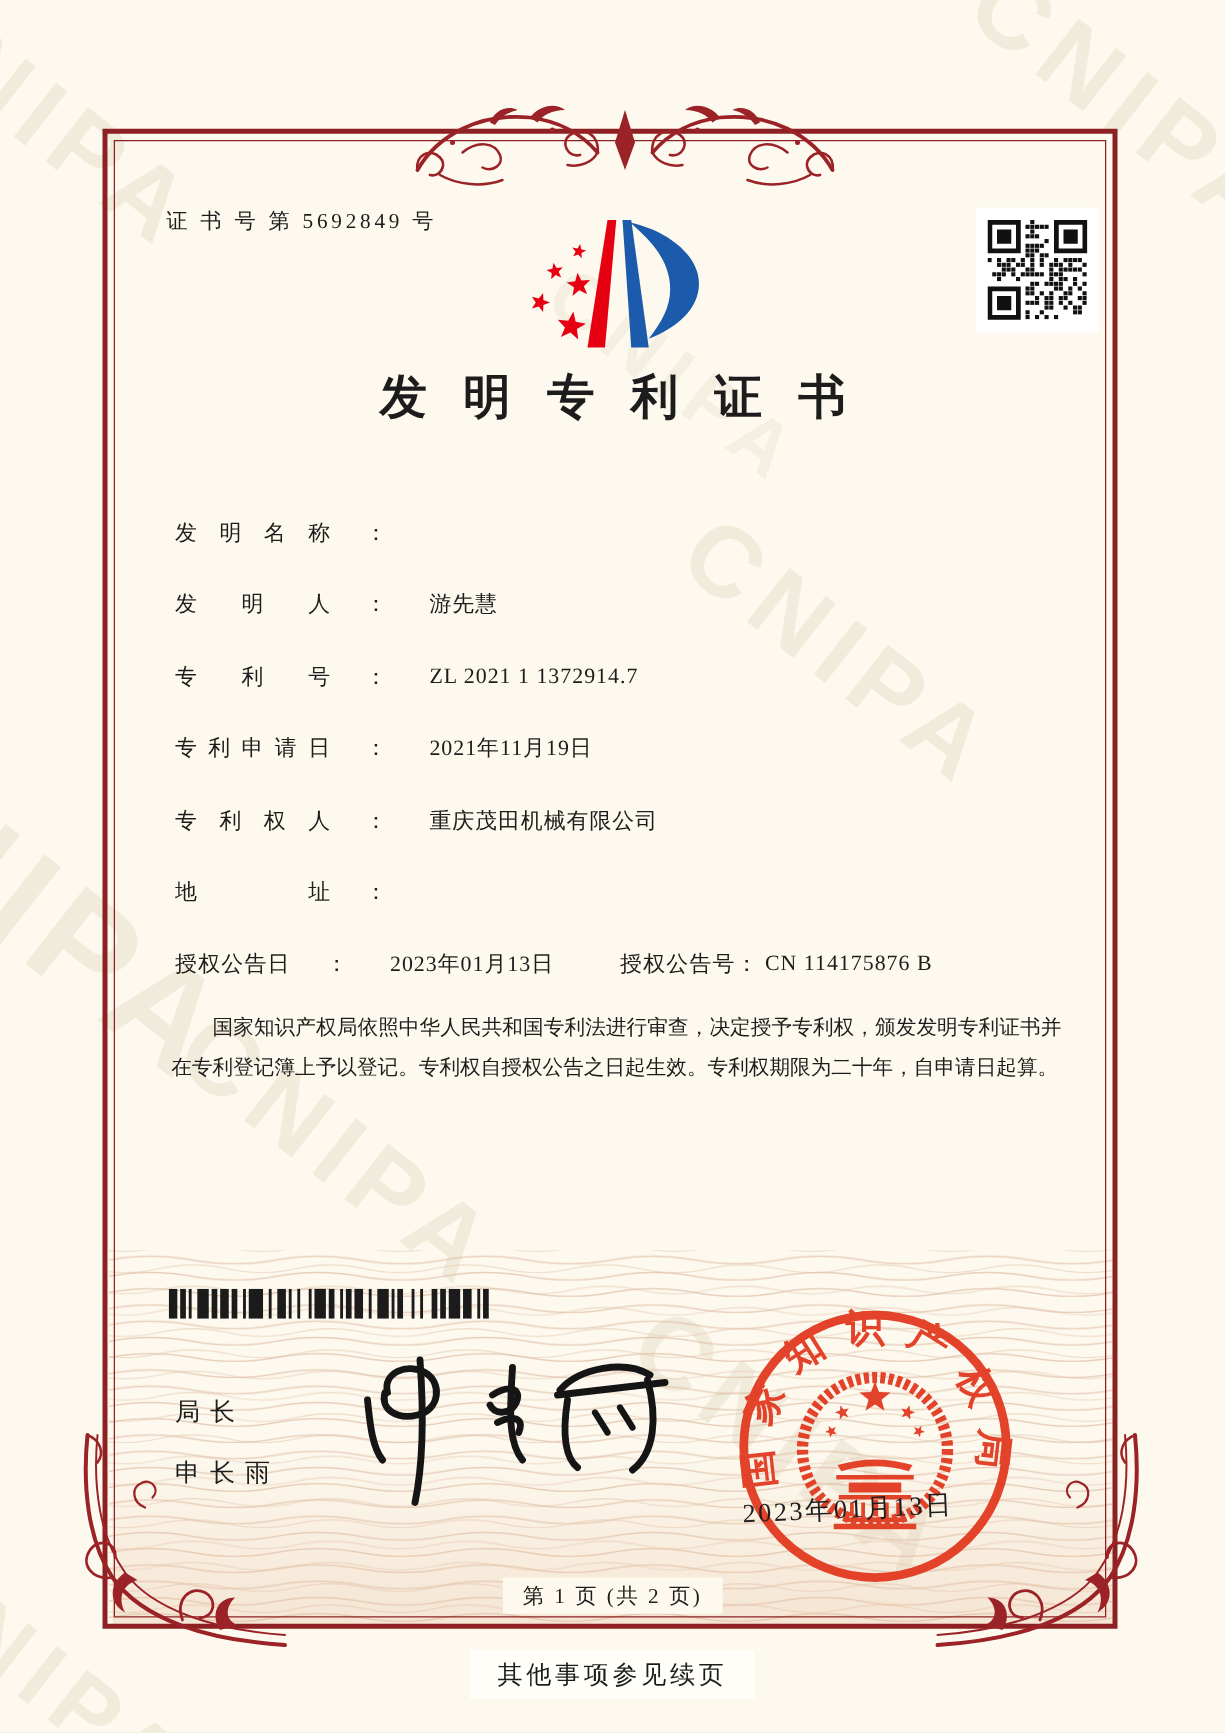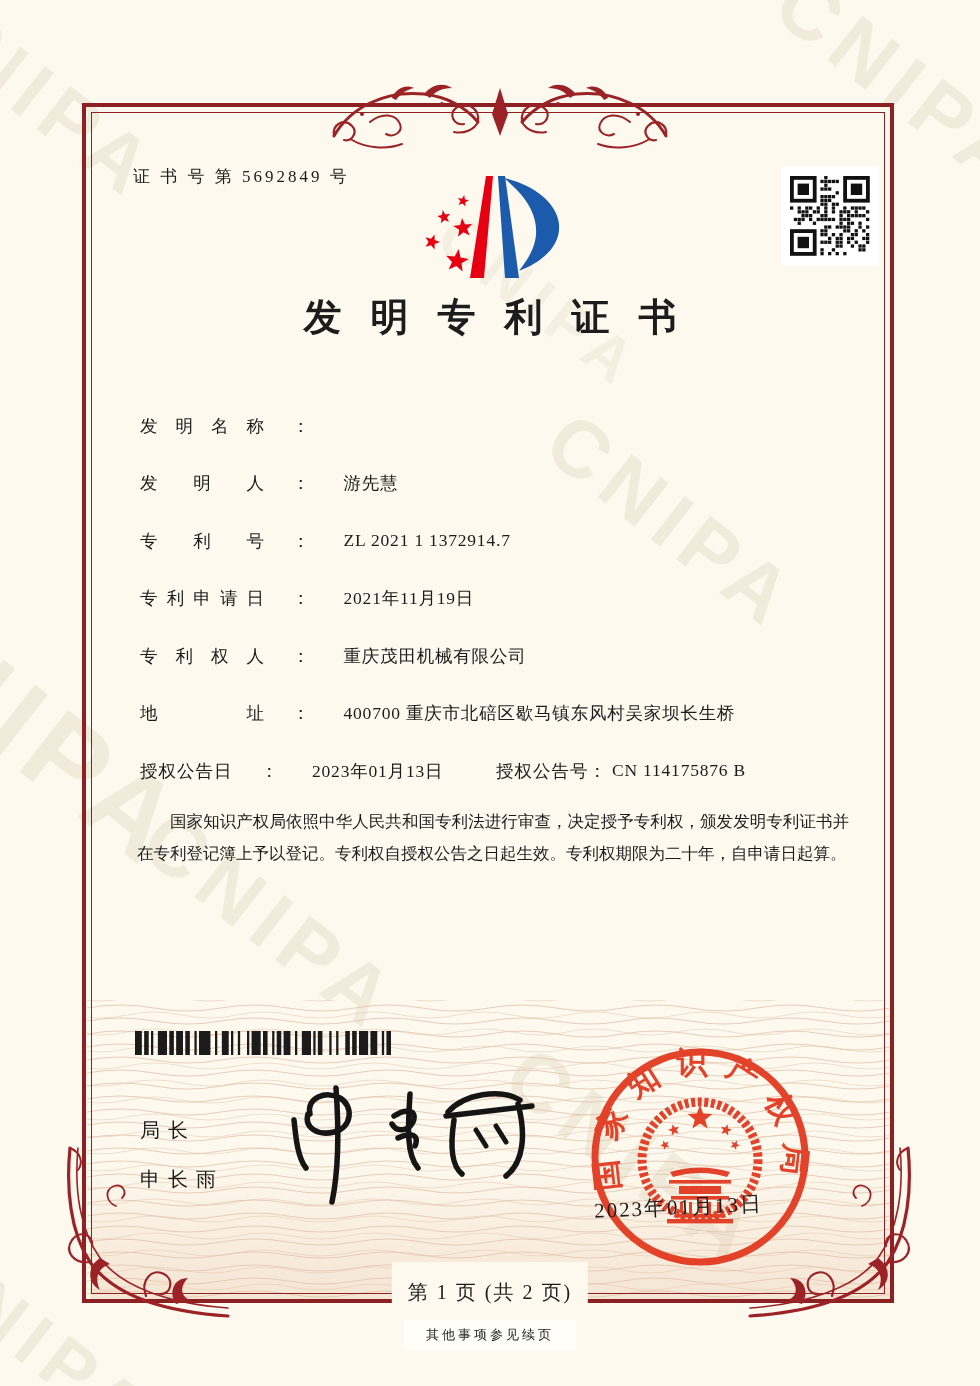--- a/index.html
+++ b/index.html
@@ -47,23 +47,23 @@
   .paras p{margin:0;text-indent:2em;}
   
   .barcode{position:absolute;left:135px;top:1031px;z-index:3;}
   .signer{position:absolute;left:140px;top:1106px;font-size:20px;letter-spacing:8px;
           line-height:49px;z-index:3;}
   .signature{position:absolute;left:248px;top:1076px;z-index:4;}
   .seal{position:absolute;left:583px;top:1040px;z-index:4;}
   .seal-date{position:absolute;left:594px;top:1192px;width:220px;font-size:21px;letter-spacing:2px;
              color:#1d1d1d;transform:rotate(-2.5deg);z-index:5;white-space:nowrap;}
   .page-indicator{position:absolute;left:50%;transform:translateX(-50%);top:1262px;
-                  background:#fdf9ee;padding:17px 16px;font-size:20px;letter-spacing:2px;z-index:3;}
+                  background:#fdf9ee;padding:3px 16px;font-size:17px;letter-spacing:2px;z-index:3;}
   .footer-note{position:absolute;left:50%;transform:translateX(-50%);top:1320px;
-               background:#fffef9;padding:6px 22px;font-size:13px;letter-spacing:3px;z-index:3;}
+               background:#fffef9;padding:6px 22px;font-size:20px;letter-spacing:3px;z-index:3;}
 </style>
 </head>
 <body>
 
 <div class="page">
 
   <span class="wm wm1">CNIPA</span>
   <span class="wm wm2">CNIPA</span>
   <span class="wm wm3">CNIPA</span>
   <span class="wm wm4">CNIPA</span>
@@ -313,21 +313,20 @@
       <span class="f-value">2021年11月19日</span>
     </div>
     <div class="field-row">
       <span class="f-label">专 利 权 人</span>
         <span class="f-colon">：</span>
       <span class="f-value">重庆茂田机械有限公司</span>
     </div>
     <div class="field-row">
       <span class="f-label">地 址</span>
         <span class="f-colon">：</span>
-      <span class="f-value">400700 重庆市北碚区歇马镇东风村吴家坝长生桥</span>
     </div>
     <div class="field-row">
       <span class="g-label">授权公告日</span>
         <span class="f-colon">：</span>
       <span class="f-value">2023年01月13日</span>
       <span class="grant-pair2">
         <span class="g-label">授权公告号</span>
           <span class="f-colon">：</span>
         <span class="f-value">CN 114175876 B</span>
       </span>

